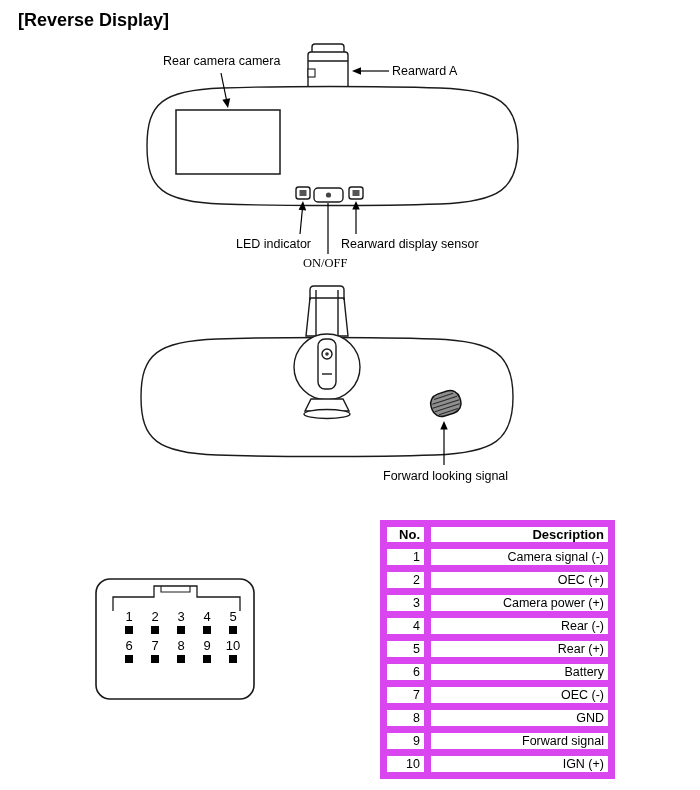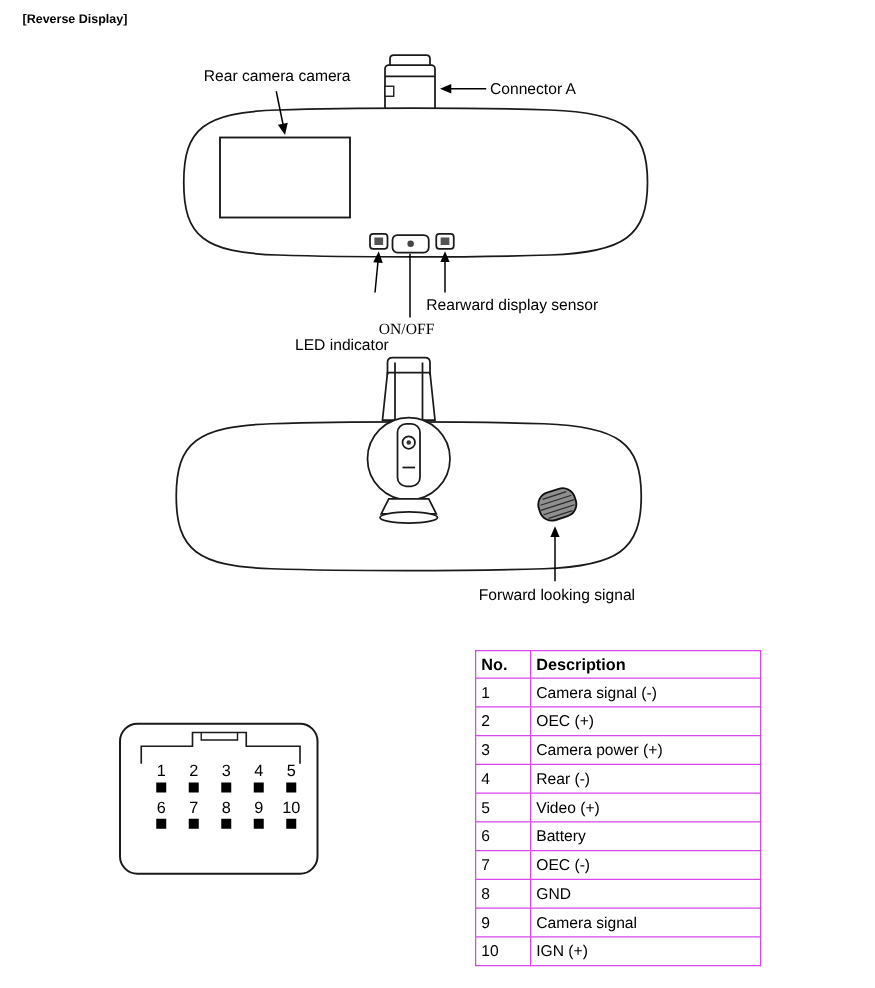--- a/index.html
+++ b/index.html
@@ -10,33 +10,33 @@
     height: 790px;
     background: #ffffff;
     font-family: "Liberation Sans", sans-serif;
     color: #000000;
     overflow: hidden;
   }
   .art { position: absolute; left: 0; top: 0; }
   .title {
     position: absolute;
     left: 18px; top: 10px;
-    font-size: 10px;
+    font-size: 18px;
     font-weight: bold;
     white-space: nowrap;
   }
   .label {
     position: absolute;
     font-size: 12.5px;
     white-space: nowrap;
     line-height: 15px;
   }
   .lbl-rear-display   { left: 163px; top: 54px; }
   .lbl-connector-a    { left: 392px; top: 64px; }
-  .lbl-led            { left: 236px; top: 237px; margin-top: 32px; }
+  .lbl-led            { left: 236px; top: 237px; }
   .lbl-onoff          { left: 303px; top: 256px; font-family: Liberation Serif, serif; }
   .lbl-rearward       { left: 341px; top: 237px; }
   .lbl-forward        { left: 383px; top: 469px; }
 
   
   .pins { position: absolute; left: 116px; top: 609px; }
   .pin-row { display: flex; }
   .pin-row + .pin-row { margin-top: 4px; }
   .pin { width: 26px; display: flex; flex-direction: column; align-items: center; }
   .pin-num { font-size: 13px; line-height: 15px; }
@@ -44,22 +44,22 @@
 
   
   .pin-table {
     position: absolute;
     left: 380px; top: 520px;
     border-collapse: collapse;
     font-size: 12.5px;
     background: #fff;
   }
   .pin-table th, .pin-table td {
-    border: 1px solid #d946ef;
-    text-align: left;
+    border: 7px solid #d946ef;
+    text-align: right;
     padding: 0 4px;
   }
   .pin-table th { font-size: 13px; font-weight: bold; height: 22px; }
   .pin-table td { height: 23px; }
   .col-no   { width: 44px; }
   .col-desc { width: 184px; }
 </style>
 </head>
 <body>
 
@@ -151,21 +151,21 @@
     <g stroke="#1a1a1a" fill="none" stroke-width="1.6">
       <rect x="96" y="579" width="158" height="120" rx="14" fill="#fff"></rect>
       <path d="M113 611 V597 H154 V586 H197 V597 H240 V611" stroke-width="1.3"></path>
       <path d="M161 586 V592 H190 V586" stroke-width="1.1"></path>
     </g>
   </svg>
 
   <div class="title">[Reverse Display]</div>
 
   <div class="label lbl-rear-display">Rear camera camera</div>
-  <div class="label lbl-connector-a">Connector A</div>
+  <div class="label lbl-connector-a">Rearward A</div>
   <div class="label lbl-led">LED indicator</div>
   <div class="label lbl-onoff">ON/OFF</div>
   <div class="label lbl-rearward">Rearward display sensor</div>
   <div class="label lbl-forward">Forward looking signal</div>
 
   <div class="pins">
     <div class="pin-row">
       <div class="pin">
         <span class="pin-num">1</span>
         <span class="pin-square"></span>
@@ -230,37 +230,37 @@
       <tr>
         <td>3</td>
         <td>Camera power (+)</td>
       </tr>
       <tr>
         <td>4</td>
         <td>Rear (-)</td>
       </tr>
       <tr>
         <td>5</td>
-        <td>Video (+)</td>
+        <td>Rear (+)</td>
       </tr>
       <tr>
         <td>6</td>
         <td>Battery</td>
       </tr>
       <tr>
         <td>7</td>
         <td>OEC (-)</td>
       </tr>
       <tr>
         <td>8</td>
         <td>GND</td>
       </tr>
       <tr>
         <td>9</td>
-        <td>Camera signal</td>
+        <td>Forward signal</td>
       </tr>
       <tr>
         <td>10</td>
         <td>IGN (+)</td>
       </tr>
     </tbody>
   </table>
 
 </div>
 

